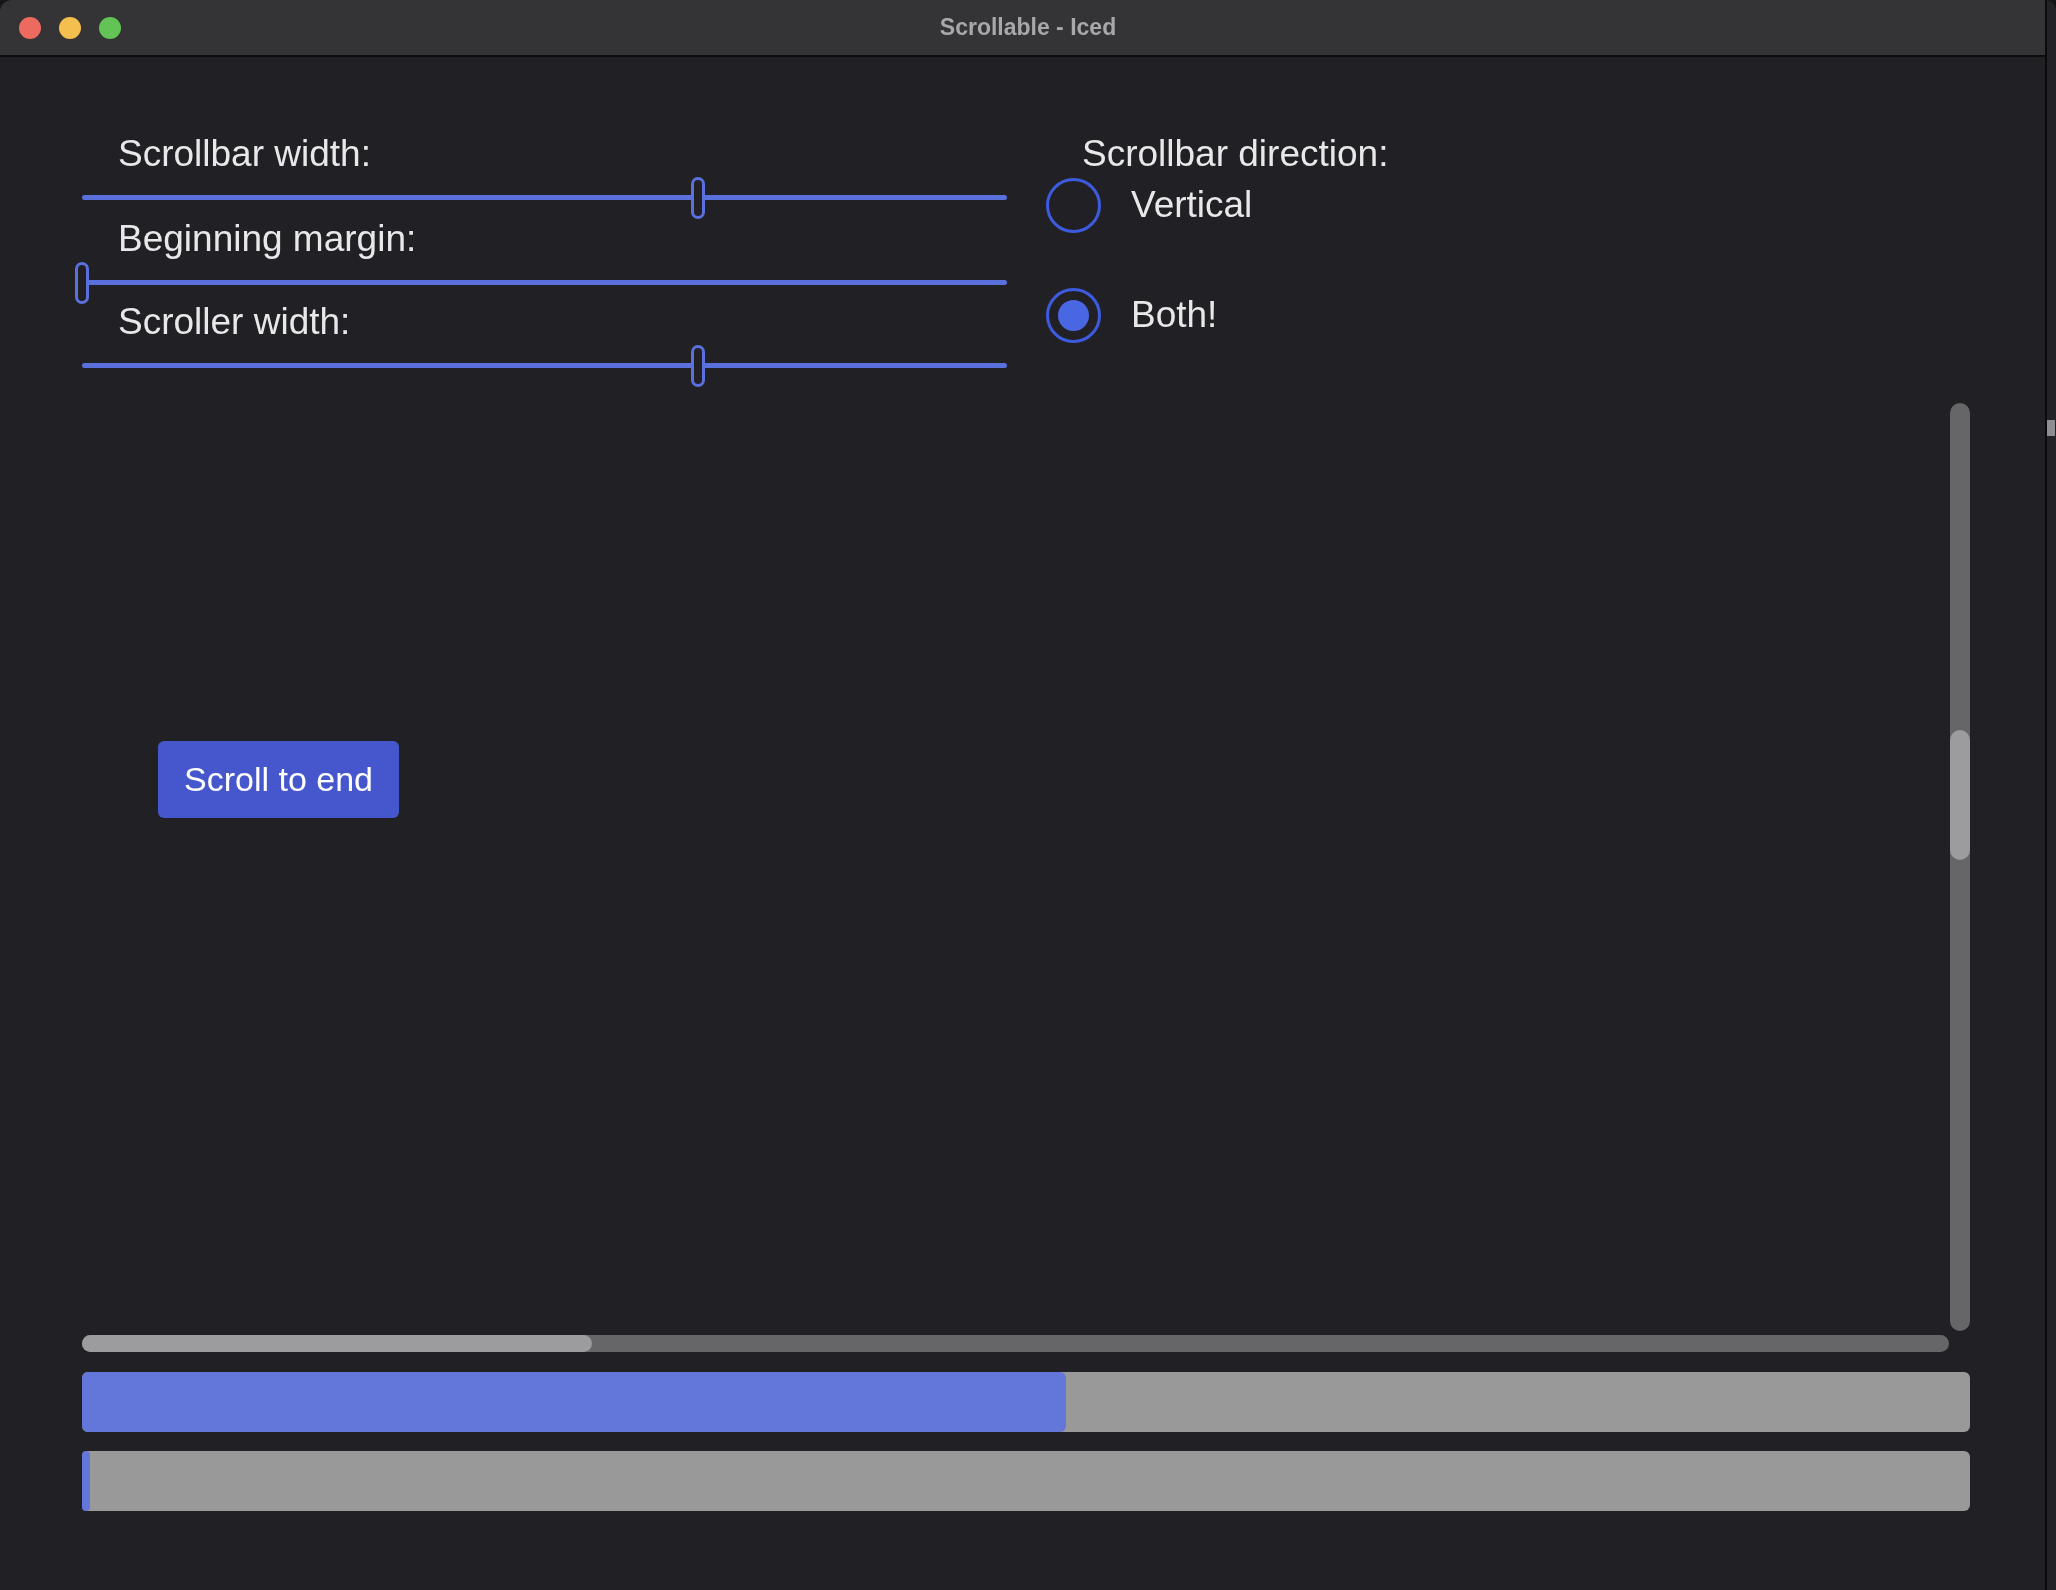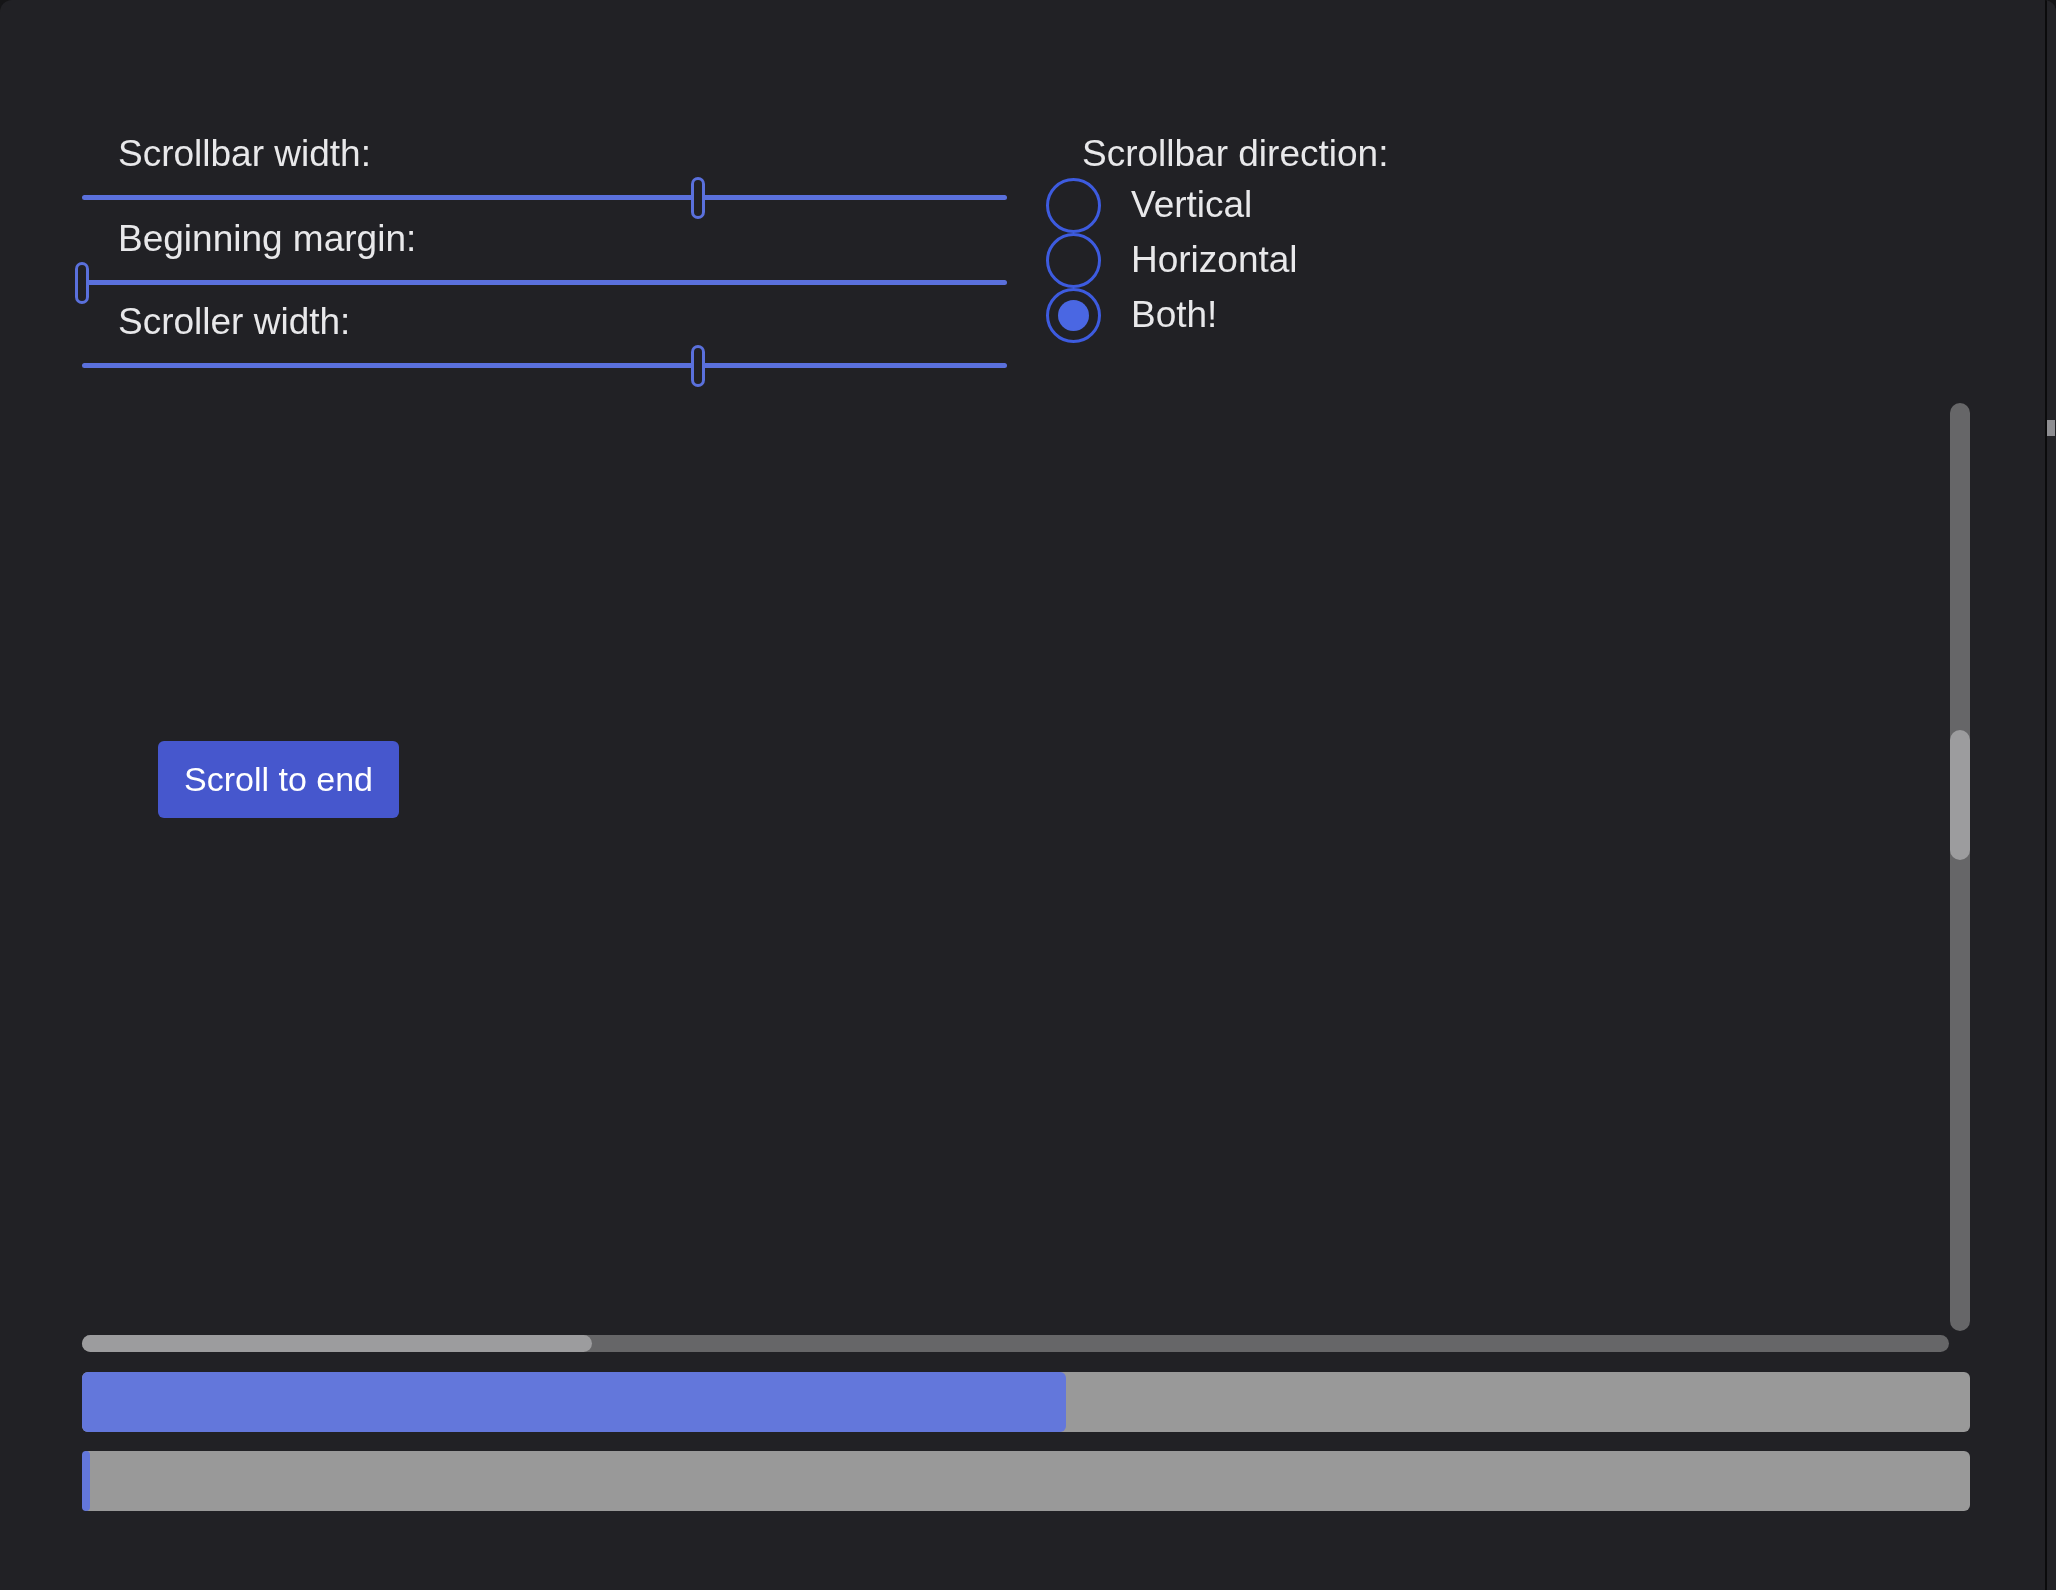--- a/index.html
+++ b/index.html
@@ -51,20 +51,28 @@
   
   .edge-strip{position:absolute;left:2045px;top:0;width:11px;height:1590px;background:#232327;
               border-left:2px solid #0b0b0c;}
   .edge-tick{position:absolute;left:2047px;top:420px;width:8px;height:16px;background:#8e8e92;}
 </style>
 </head>
 <body>
 
 <div class="window">
 
+  <div class="titlebar">
+    <div class="traffic">
+      <span class="tl red"></span>
+      <span class="tl yellow"></span>
+      <span class="tl green"></span>
+    </div>
+    <div class="title">Scrollable - Iced</div>
+  </div>
 
   <div class="lbl lbl-s1">Scrollbar width:</div>
   <div class="slider s1">
     <div class="rail"></div>
     <div class="handle" style="left: 66.6%;"></div>
   </div>
 
   <div class="lbl lbl-s2">Beginning margin:</div>
   <div class="slider s2">
     <div class="rail"></div>
@@ -75,24 +83,20 @@
   <div class="slider s3">
     <div class="rail"></div>
     <div class="handle" style="left: 66.6%;"></div>
   </div>
 
   <div class="lbl lbl-dir">Scrollbar direction:</div>
 
   <div class="radio-row r0">
     <span class="radio-circle"></span>
     <span class="radio-label">Vertical</span>
-  </div>
-  <div class="radio-row r1">
-    <span class="radio-circle"></span>
-    <span class="radio-label">Horizontal</span>
   </div>
   <div class="radio-row r2">
     <span class="radio-circle">
         <span class="radio-dot"></span>
       </span>
     <span class="radio-label">Both!</span>
   </div>
 
   <button class="btn">Scroll to end</button>
 

